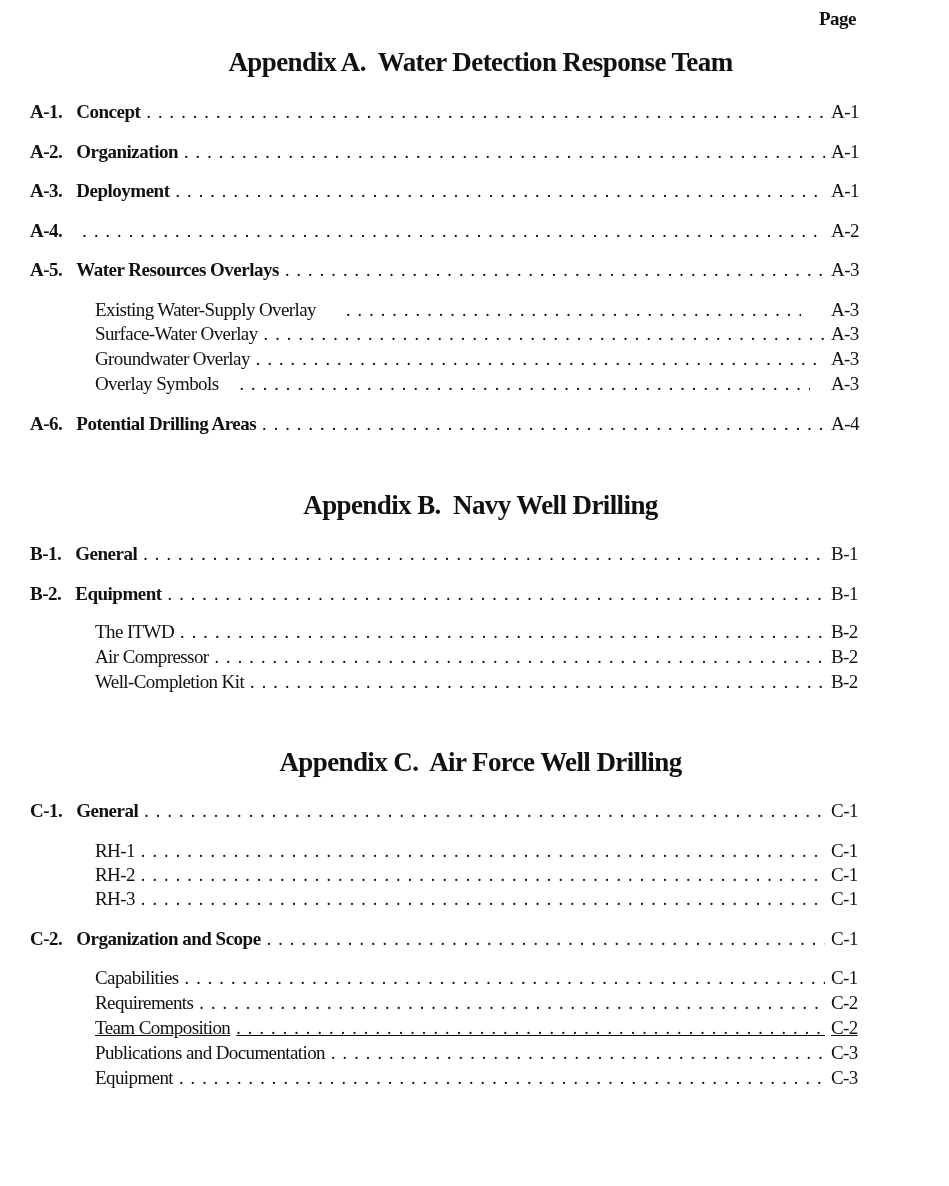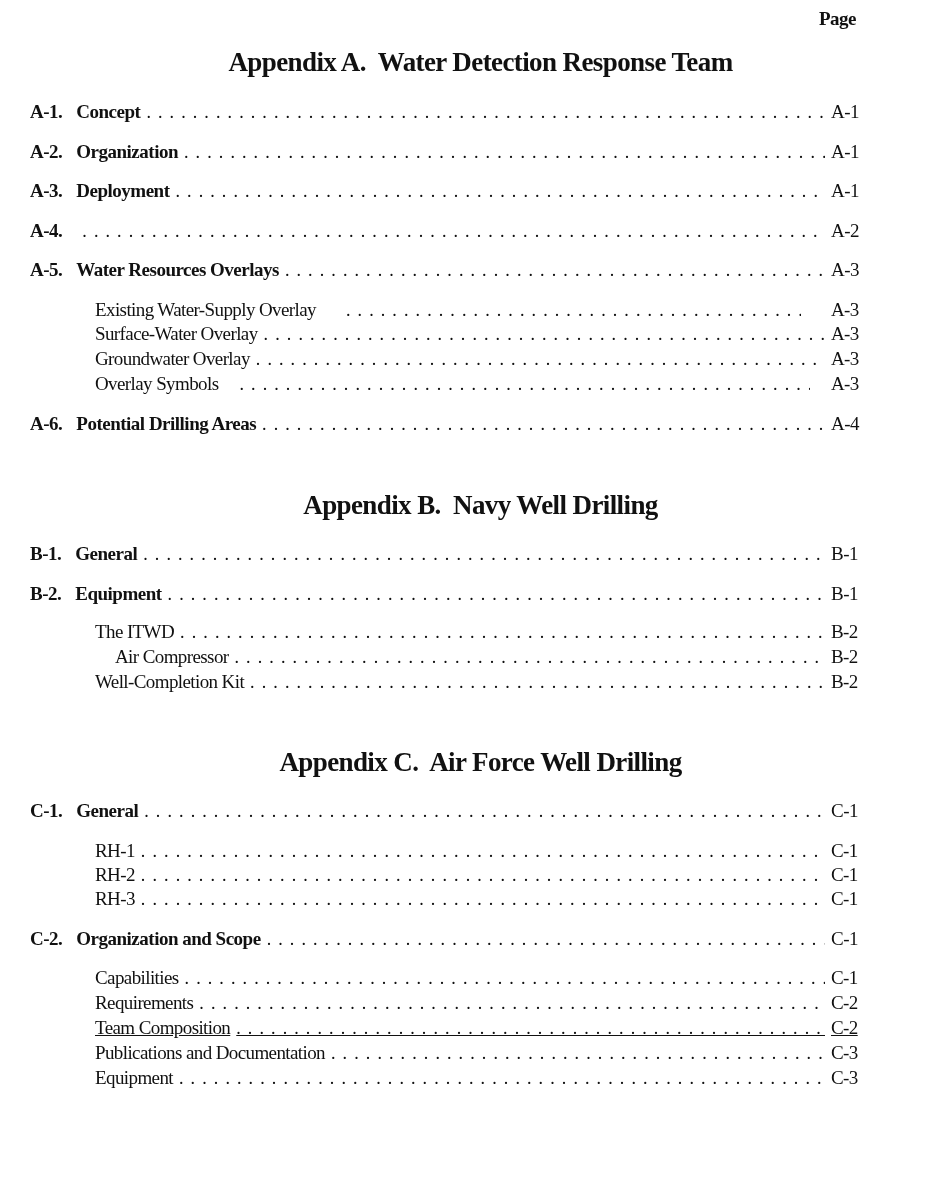--- a/index.html
+++ b/index.html
@@ -153,21 +153,21 @@
   <span class="toc-num">B-2.</span>
   <span class="toc-title">Equipment</span>
   <span class="leader"></span>
   <span class="toc-page">B-1</span>
 </div>
 <div class="toc-row sub" style="top:621px;">
   <span class="toc-title">The ITWD</span>
   <span class="leader"></span>
   <span class="toc-page">B-2</span>
 </div>
-<div class="toc-row sub" style="top:646px;margin-left:20px;">
+<div class="toc-row sub" style="top:646px;">
   <span class="toc-title">Air Compressor</span>
   <span class="leader"></span>
   <span class="toc-page">B-2</span>
 </div>
 <div class="toc-row sub" style="top:671px;">
   <span class="toc-title">Well-Completion Kit</span>
   <span class="leader"></span>
   <span class="toc-page">B-2</span>
 </div>
 

